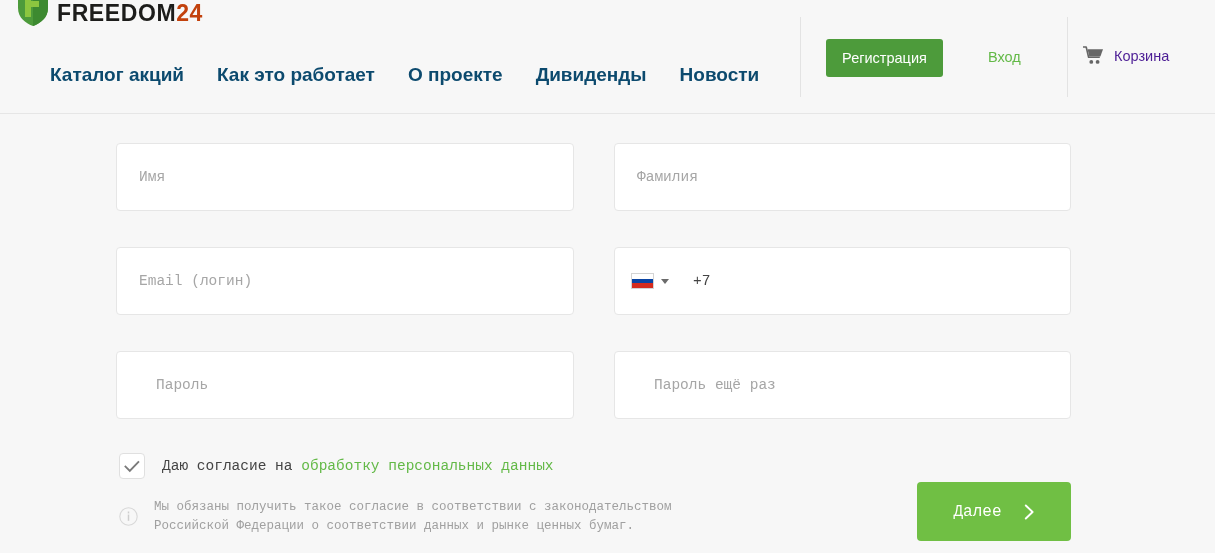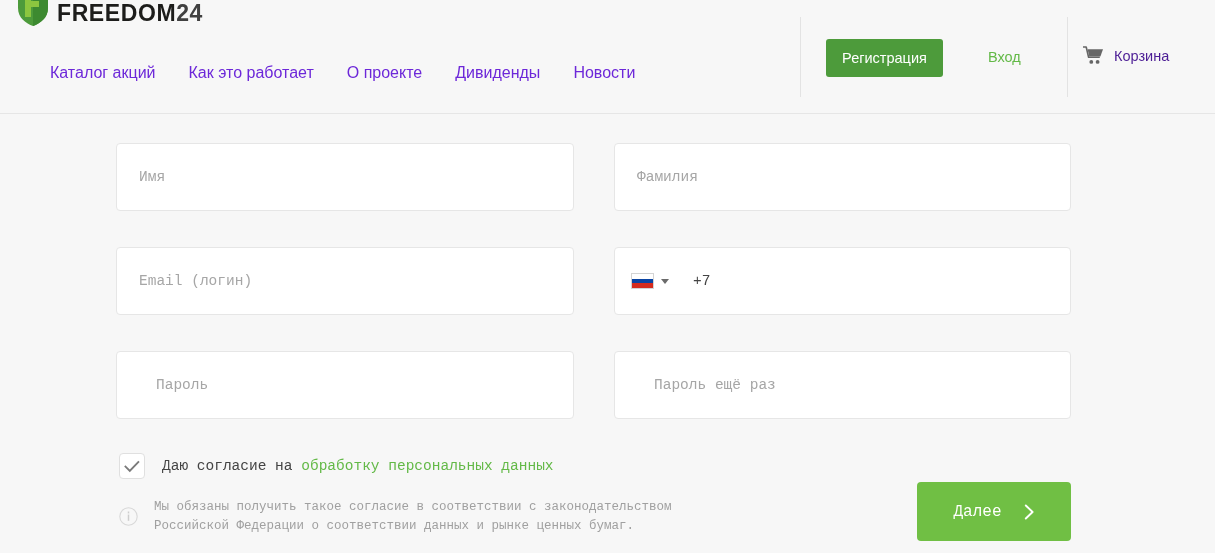--- a/index.html
+++ b/index.html
@@ -42,37 +42,38 @@
 
   .logo-text {
     font-size: 23px;
     font-weight: bold;
     letter-spacing: 0.6px;
     color: #1d1d1b;
     line-height: 1;
     white-space: nowrap;
     padding-top: 16px;
   }
-  .logo-text .num { color: #404040; text-align: right; }
+  .logo-text .num { color: #c2410c; text-align: right; }
 
   .nav {
     position: absolute;
     left: 50px;
     top: 64px;
     display: flex;
     align-items: center;
     gap: 33px;
   }
 
   .nav-link {
-    font-size: 16px;
-    color: #6d28d9;
+    font-size: 19px;
+    color: #0c4a6e;
     text-decoration: none;
     white-space: nowrap;
     cursor: pointer;
+    font-weight: bold;
   }
 
   .divider-v {
     position: absolute;
     top: 17px;
     width: 1px;
     height: 80px;
     background: #e3e3e3;
   }
   .divider-1 { left: 800px; }

